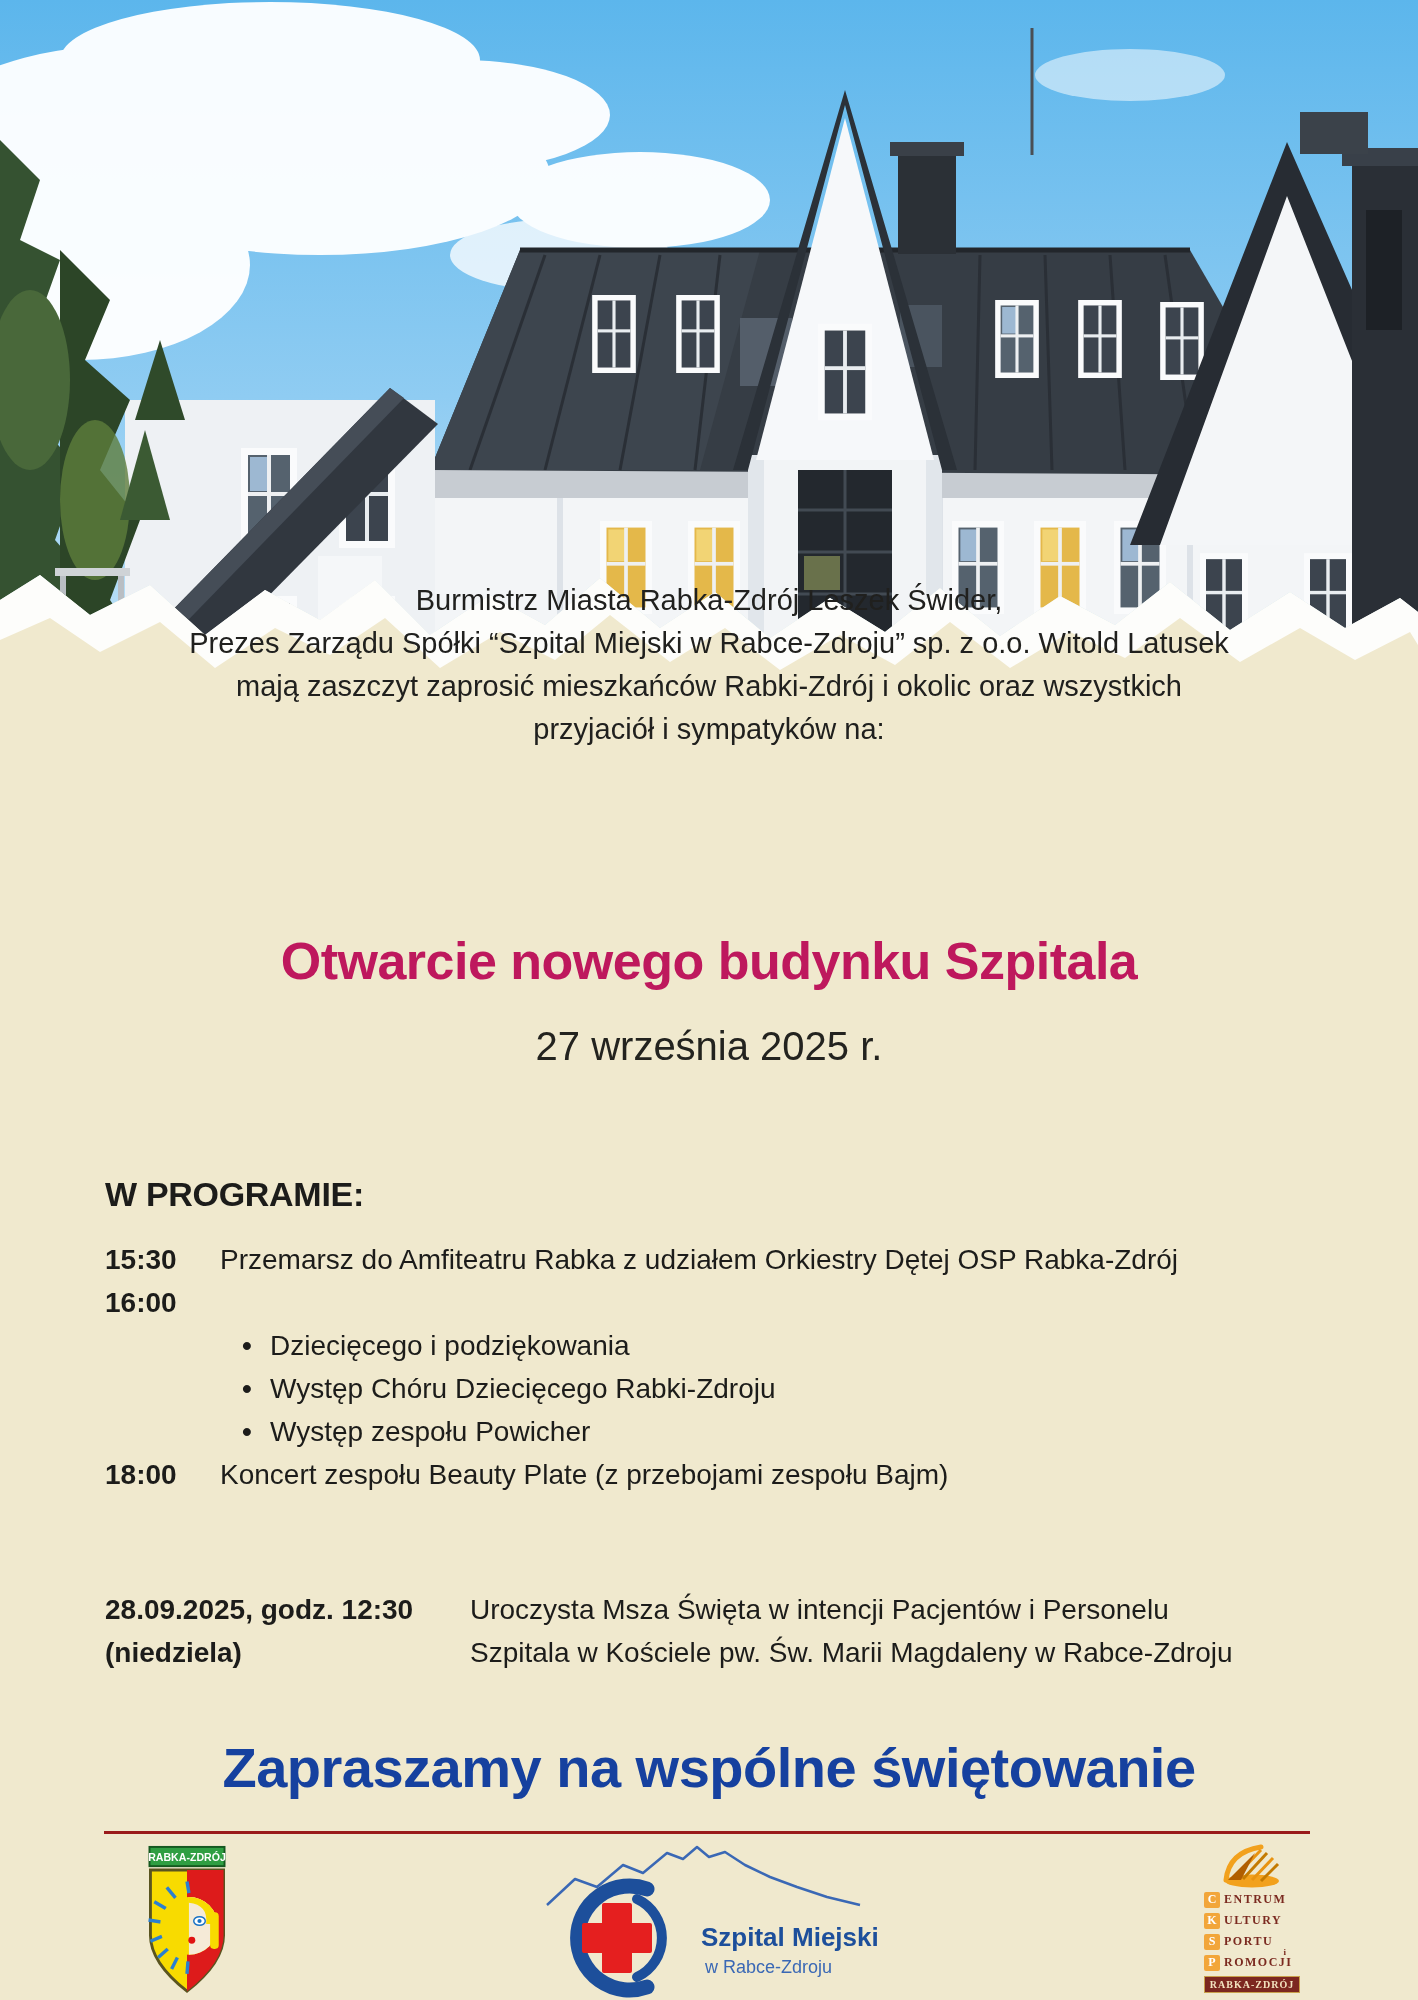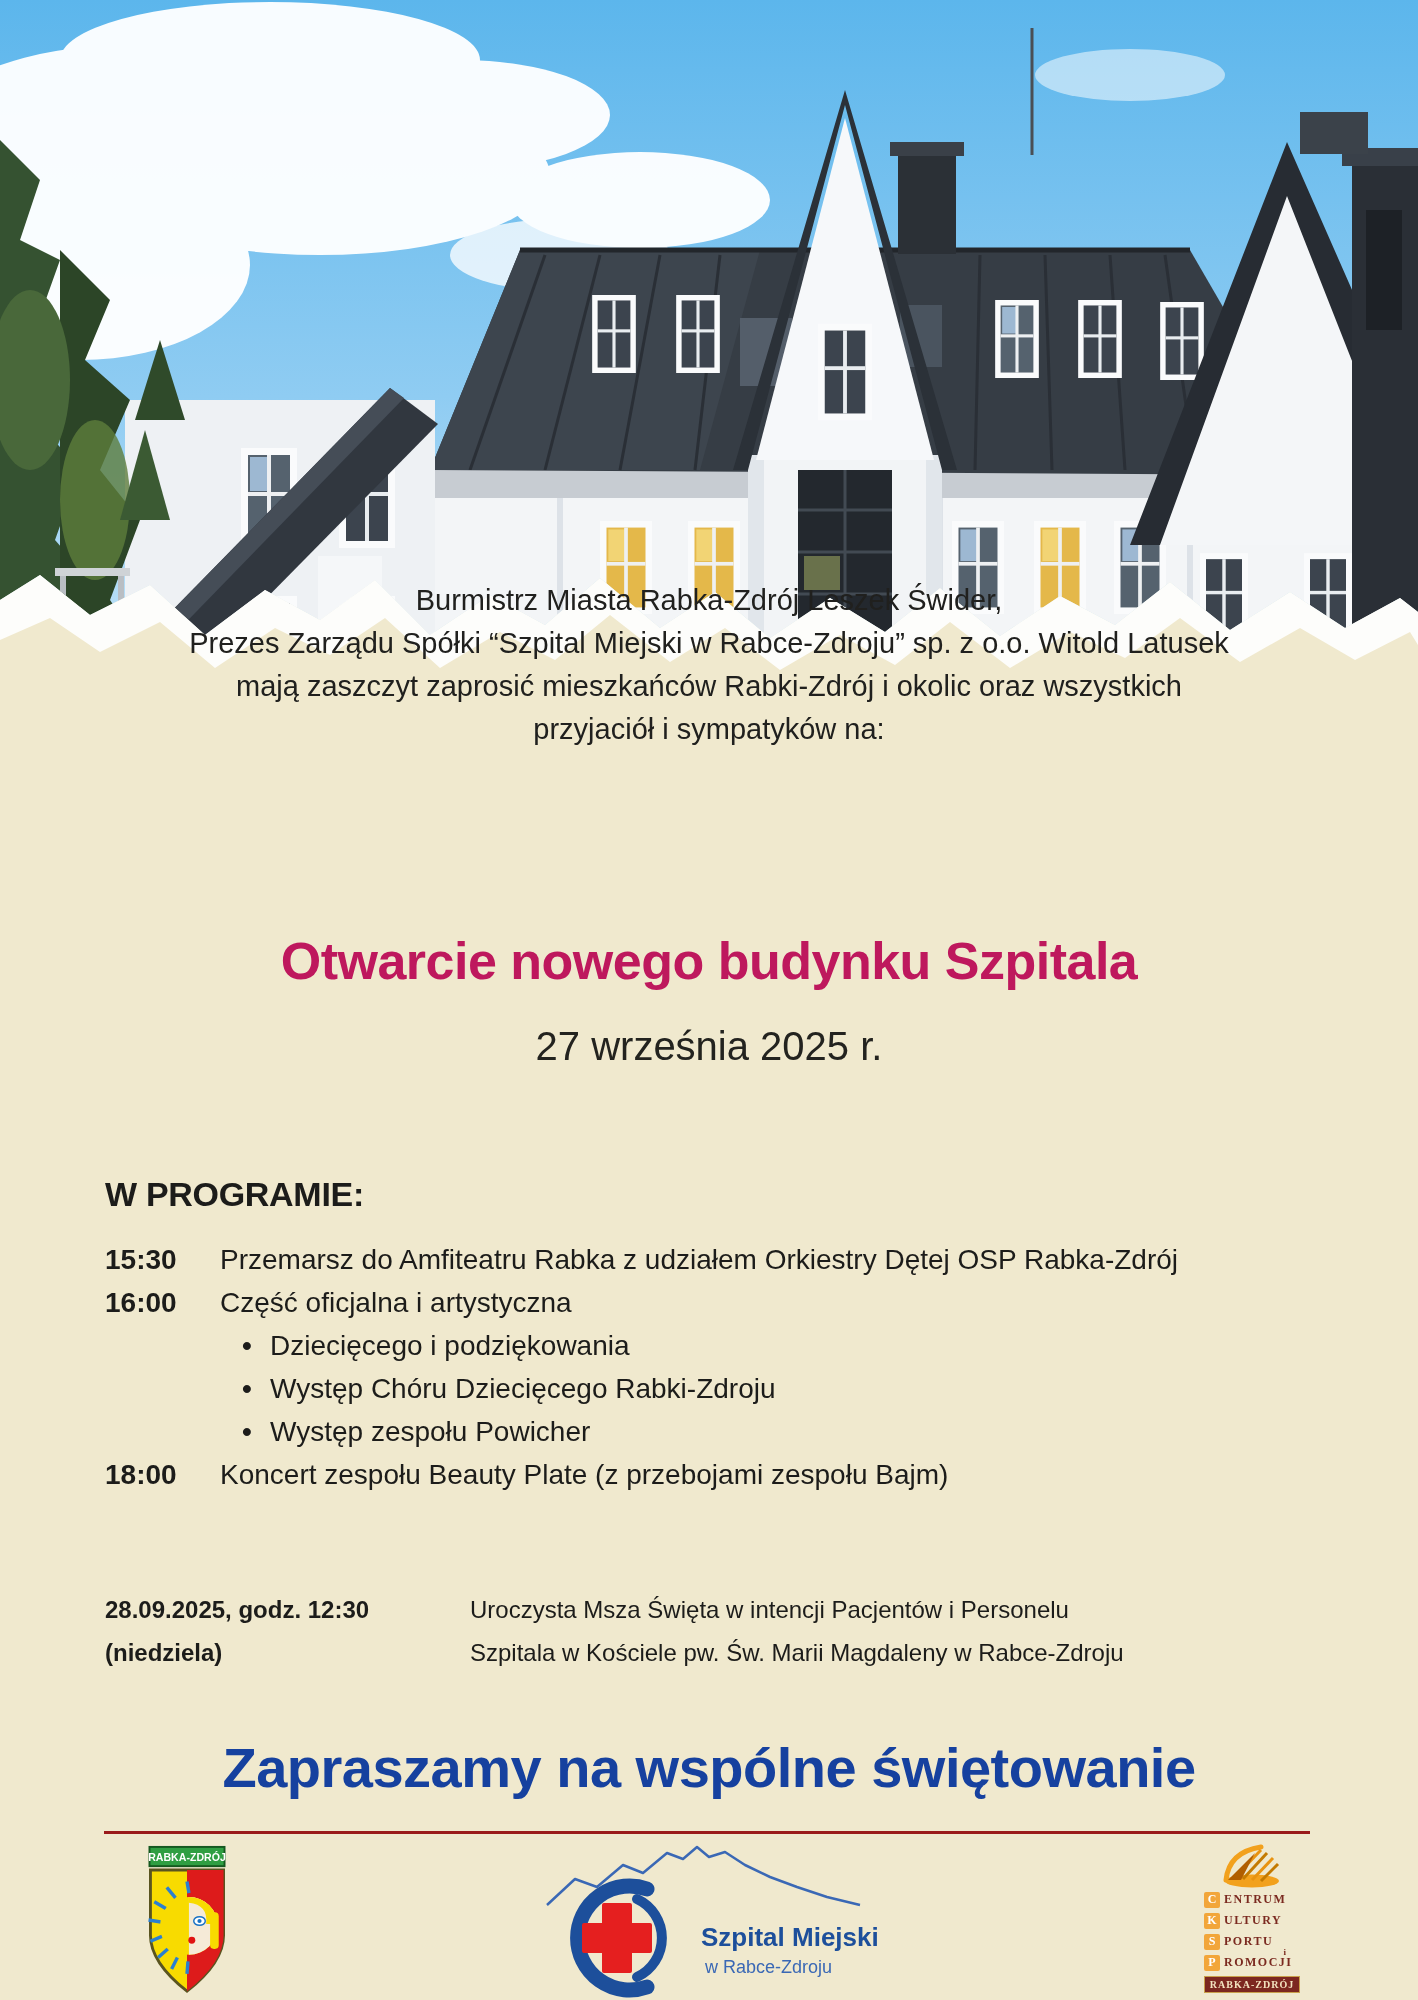--- a/index.html
+++ b/index.html
@@ -19,21 +19,21 @@
   .date{top:1020px;left:0;width:1418px;text-align:center;font-size:40px;line-height:52px;color:#23231f;}
   
   .programme{top:1172px;left:105px;width:1230px;}
   .prog-heading{font-size:34px;font-weight:bold;line-height:44px;margin-bottom:22px;letter-spacing:-0.3px;}
   .prog-row{display:flex;font-size:28px;line-height:43px;}
   .prog-time{width:115px;font-weight:bold;flex:0 0 115px;}
   .prog-desc{padding-left:0;}
   .prog-row.bullet .prog-time{flex:0 0 137px;width:137px;}
   .prog-row.bullet .dot{width:28px;font-weight:bold;}
   
-  .mass{top:1588px;left:105px;width:1250px;display:flex;font-size:24px;line-height:43px;}
+  .mass{top:1588px;left:105px;width:1250px;display:flex;font-size:28px;line-height:43px;}
   .mass-left{flex:0 0 365px;font-weight:bold;}
   .mass-right{flex:1;}
   
   .closing{top:1733px;left:0;width:1418px;text-align:center;font-size:56px;line-height:70px;font-weight:bold;color:#16419f;letter-spacing:-0.5px;}
   .rule{top:1831px;left:104px;width:1206px;height:3px;background:#9a1b1b;}
   
   .logo-rabka{top:1845px;left:138px;width:98px;height:152px;}
   .logo-hosp{top:1843px;left:545px;width:340px;height:155px;}
   .logo-cksp{top:1840px;left:1204px;width:96px;height:158px;font-family:"Liberation Serif", serif;}
   .cksp-rows{margin-top:2px;}
@@ -208,21 +208,20 @@
 
 <div class="abs programme">
   <div class="prog-heading">W PROGRAMIE:</div>
 
   <div class="prog-row">
     <span class="prog-time">15:30</span>
     <span class="prog-desc">Przemarsz do Amfiteatru Rabka z udziałem Orkiestry Dętej OSP Rabka-Zdrój</span>
   </div>
   <div class="prog-row">
     <span class="prog-time">16:00</span>
-    <span class="prog-desc">Część oficjalna i artystyczna</span>
   </div>
   <div class="prog-row bullet">
     <span class="prog-time"></span>
     <span class="dot">•</span>
     <span class="prog-desc">Dziecięcego i podziękowania</span>
   </div>
   <div class="prog-row bullet">
     <span class="prog-time"></span>
     <span class="dot">•</span>
     <span class="prog-desc">Występ Chóru Dziecięcego Rabki-Zdroju</span>

